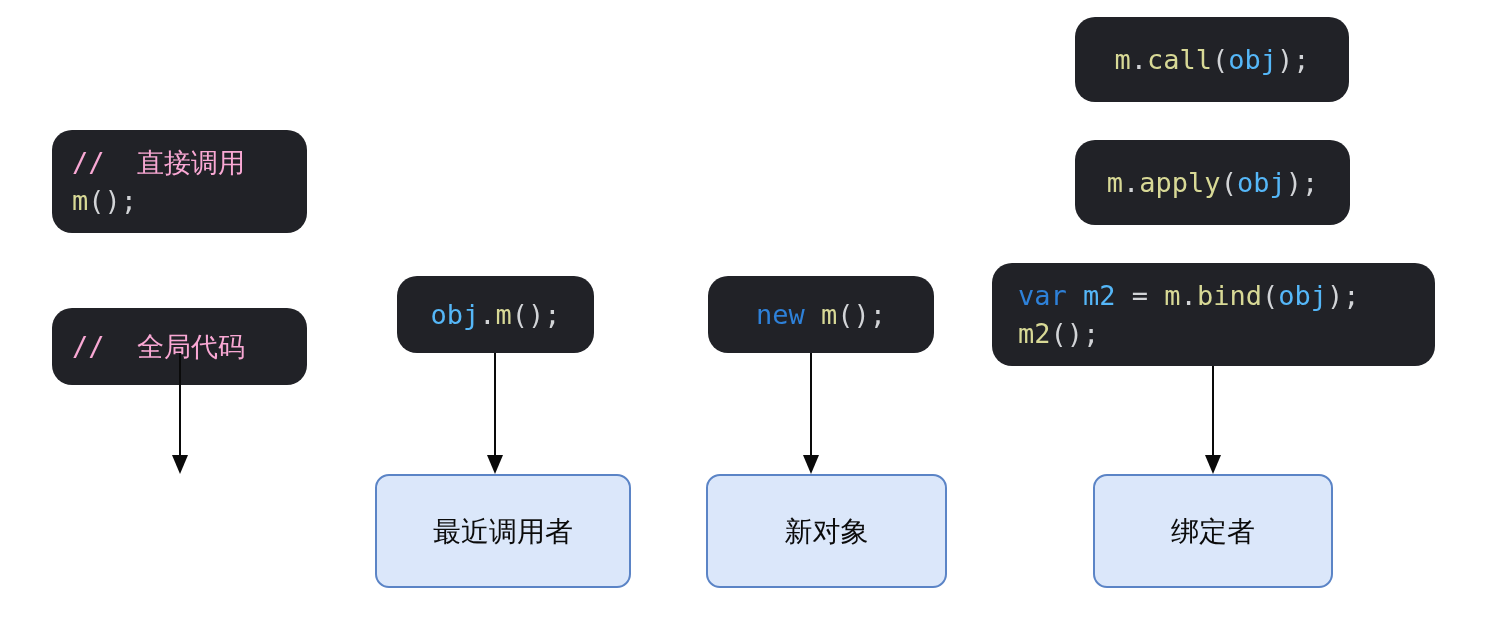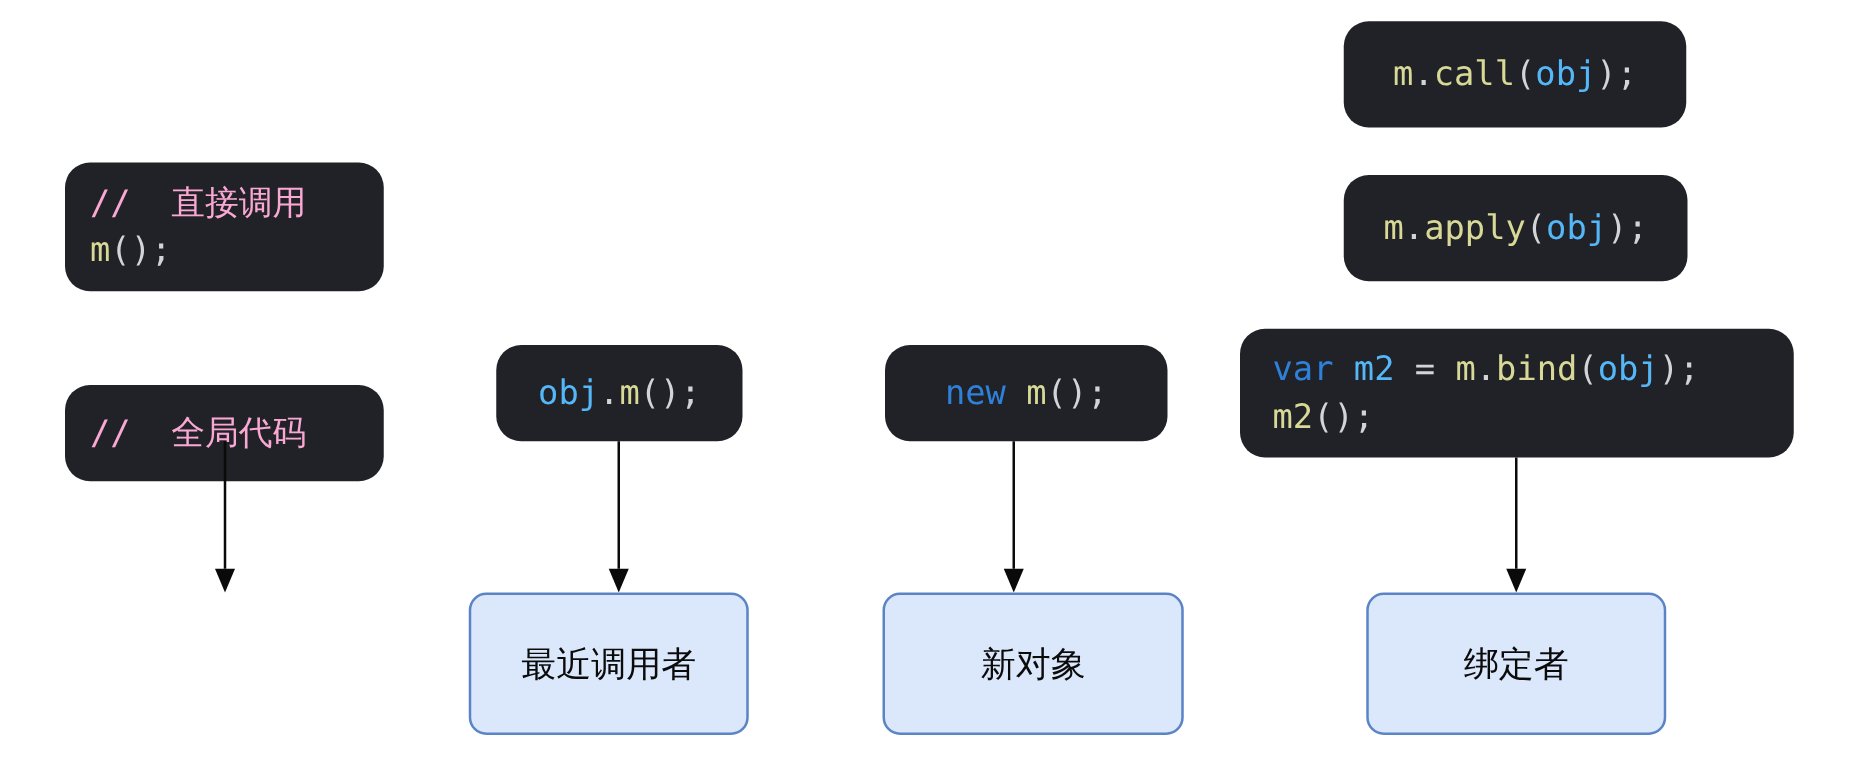--- a/index.html
+++ b/index.html
@@ -75,21 +75,21 @@
     display: flex;
     flex-direction: column;
     align-items: center;
     justify-content: center;
     font-size: 28px;
     line-height: 39px;
     color: #0b0b0b;
     text-align: center;
   }
   #result-window { left: 58px;   top: 474px; width: 242px; height: 115px; }
-  #result-caller { left: 375px;  top: 474px; width: 224px; height: 114px; }
+  #result-caller { left: 375px;  top: 474px; width: 256px; height: 114px; }
   #result-newobj { left: 690px;  top: 474px; width: 241px; height: 114px; margin-left: 16px; }
   #result-binder { left: 1093px; top: 474px; width: 240px; height: 114px; }
 </style>
 </head>
 <body>
 
 <div class="canvas">
 
   <div class="code-box align-left" id="box-direct">
     <div class="code-line"><span class="tok-comment">//  直接调用</span></div>

